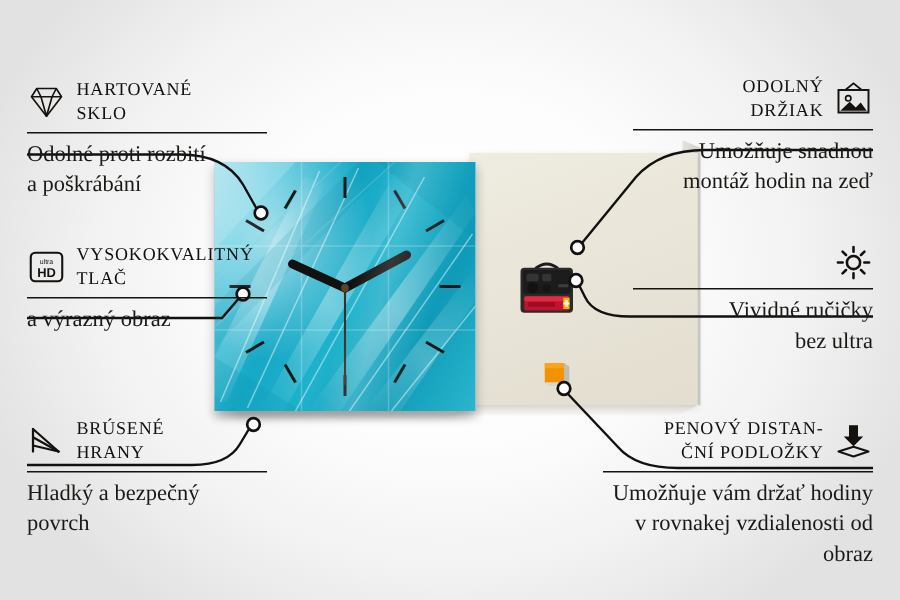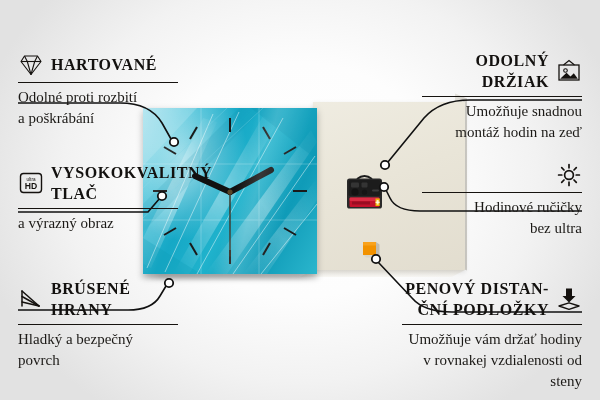--- a/index.html
+++ b/index.html
@@ -14,21 +14,21 @@
 
   
   .wires { position:absolute; inset:0; width:600px; height:400px; pointer-events:none; }
 
   
   .feat { position:absolute; width:160px; }
   .feat .head { display:flex; align-items:center; gap:7px; }
   .feat.right .head { justify-content:flex-end; }
   .feat .titles {
     font-family:"Liberation Serif", serif;
-    font-weight:700; font-size:16px; line-height:1.32;
+    font-weight:400; font-size:12px; line-height:1.32;
     letter-spacing:0.55px; color:#13110f; text-transform:uppercase;
   }
   .feat.left .titles { text-align:left; }
   .feat.right .titles { text-align:right; }
   .feat .rule { height:1px; background:#16130f; margin:4px 0 4px; width:100%; }
   .feat .desc {
     font-family:"Liberation Serif", serif;
     font-size:15px; line-height:1.38; color:#1b1916;
   }
   .feat.left .desc { text-align:left; }
@@ -211,20 +211,21 @@
     <div class="head">
       <svg class="ico" viewBox="0 0 26 26">
         <g fill="none" stroke="#14110e" stroke-width="1.1" stroke-linejoin="round">
           <path d="M3 9.5 L13 22.5 L23 9.5 L19.5 4 L6.5 4 Z"></path>
           <path d="M3 9.5 H23"></path>
           <path d="M6.5 4 L9.3 9.5 L13 22.5 L16.7 9.5 L19.5 4"></path>
         </g>
       </svg>
       <div class="titles">
         <div>HARTOVANÉ</div>
+        <div>SKLO</div>
       </div>
     </div>
     <div class="rule"></div>
     <div class="desc">
       <div>Odolné proti rozbití</div>
       <div>a poškrábání</div>
     </div>
   </div>
 
   <div class="feat left" style="left:18px; top:162px;">
@@ -292,36 +293,36 @@
       <svg class="ico" viewBox="0 0 26 26">
         <g fill="none" stroke="#14110e" stroke-width="1.7" stroke-linecap="round">
           <circle cx="13" cy="13" r="4.4"></circle>
           <path d="M13 2.6 v3.2 M13 20.2 v3.2 M2.6 13 h3.2 M20.2 13 h3.2
                    M5.7 5.7 l2.3 2.3 M18 18 l2.3 2.3 M20.3 5.7 l-2.3 2.3 M8 18 l-2.3 2.3"></path>
         </g>
       </svg>
     </div>
     <div class="rule"></div>
     <div class="desc">
-      <div>Hodinové ručičky</div>
+      <div>Vividné ručičky</div>
       <div>bez ultra</div>
     </div>
   </div>
 
   <div class="feat right" style="left:402px; top:278px; width:180px;">
     <div class="head">
       <div class="titles">
         <div>PENOVÝ DISTAN-</div>
         <div>ČNÍ PODLOŽKY</div>
       </div>
       <svg class="ico" viewBox="0 0 26 26">
         <path d="M10 2.5 h6 v7.5 h3.5 L13 16.5 L6.5 10 H10 Z" fill="#14110e"></path>
         <path d="M13 16.8 L23 20 L13 23.3 L3 20 Z" fill="none" stroke="#14110e" stroke-width="1.4" stroke-linejoin="round"></path>
       </svg>
     </div>
     <div class="rule"></div>
     <div class="desc">
       <div>Umožňuje vám držať hodiny</div>
-      <div>v rovnakej vzdialenosti od steny</div>
+      <div>v rovnakej vzdialenosti od obraz</div>
     </div>
   </div>
 
 </div>
 
 </body></html>

